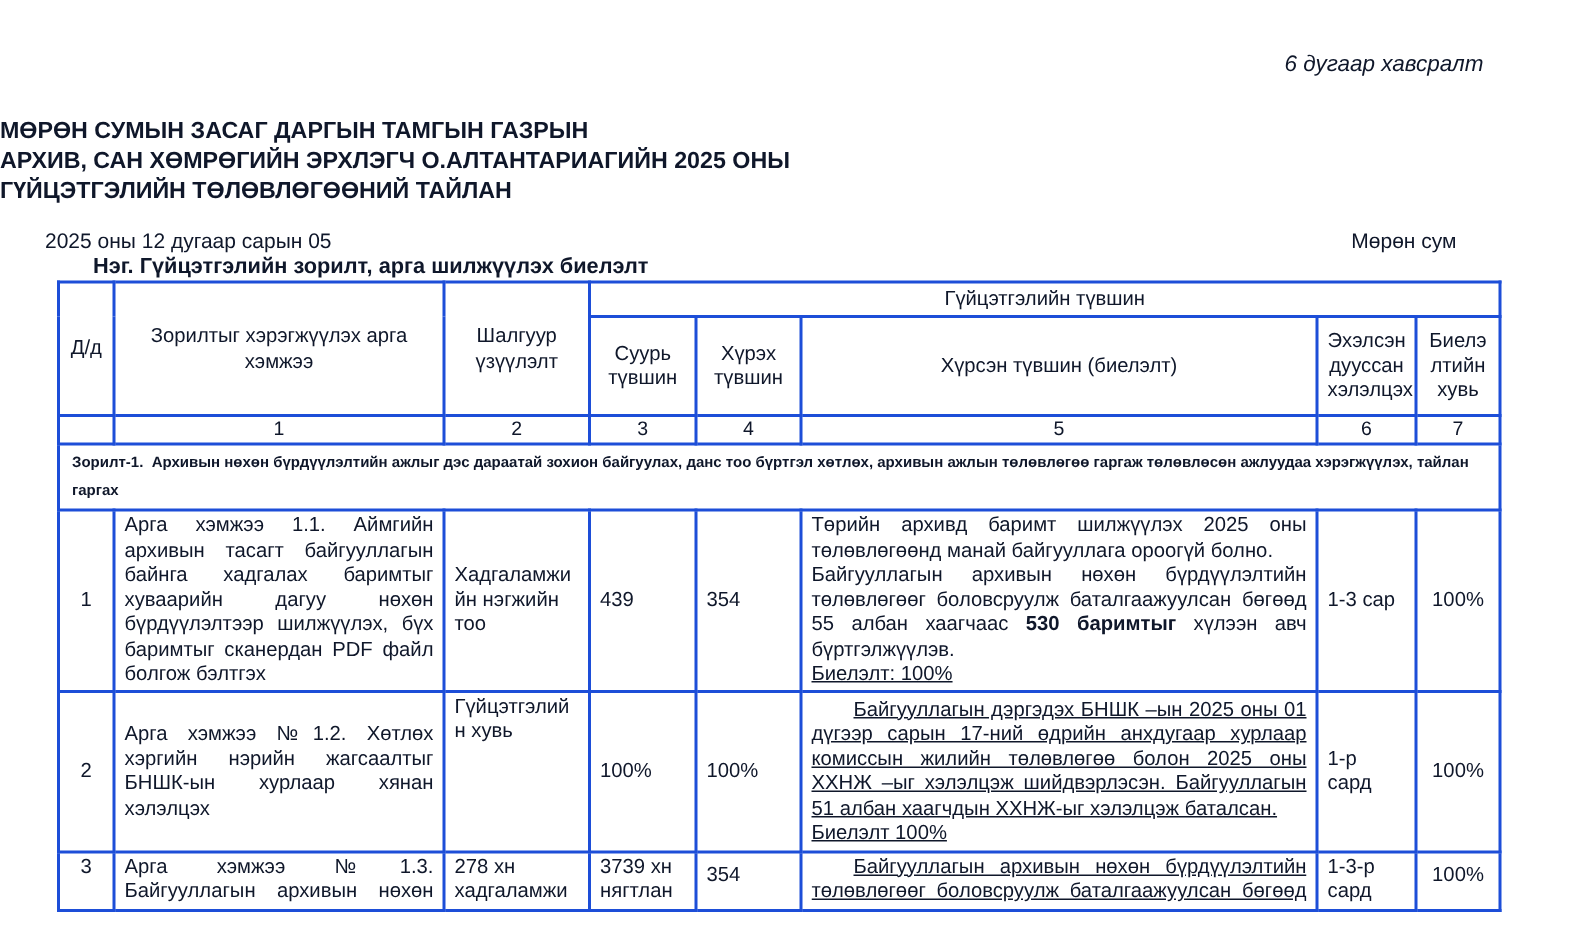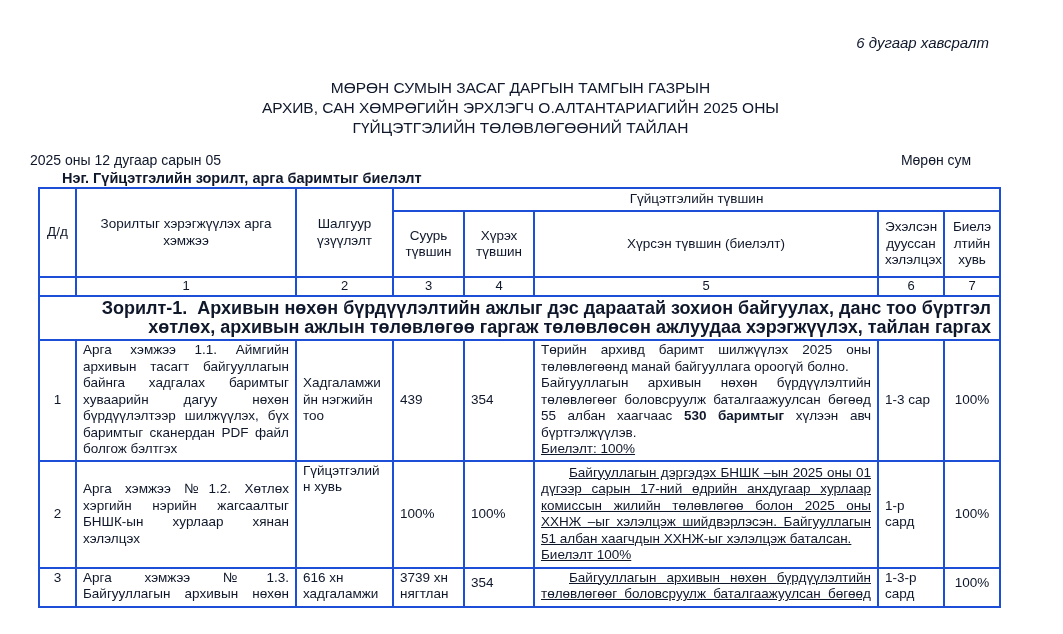--- a/index.html
+++ b/index.html
@@ -8,21 +8,21 @@
     font-family:"Liberation Sans","DejaVu Sans",sans-serif; color:#0f172a;
     overflow:hidden;
     margin-top:32px;
   }
   .appendix {
     position:absolute; top:2px; right:52px;
     font-style:italic; font-size:15px;
   }
   .title {
     position:absolute; top:46px; left:0; right:0;
-    text-align:center; font-weight:normal; font-size:15.5px; line-height:20px;
+    text-align:left; font-weight:bold; font-size:15.5px; line-height:20px;
   }
   .meta-row {
     position:absolute; top:120px; left:30px; right:70px;
     display:flex; justify-content:space-between; font-size:14px;
   }
   .section-heading {
     position:absolute; top:138px; left:62px;
     font-weight:bold; font-size:14.5px;
   }
   table.report-table {
@@ -32,22 +32,22 @@
   .report-table td {
     border:2px solid #1d4ed8; font-size:13.5px; line-height:16.5px;
     padding:1px 6px; vertical-align:middle; overflow:hidden;
   }
   .hc { text-align:center; }
   .pre { white-space:pre-line; }
   tr.hr1 td  { height:19px; }
   tr.hr2 td  { height:62px; }
   tr.hnum td { height:16px; text-align:center; font-size:13px; padding:0 4px; }
   tr.hobj td {
-    height:36px; font-weight:bold; text-align:right;
-    font-size:18px; line-height:19px; padding:2px 8px; white-space:pre-wrap;
+    height:36px; font-weight:bold; text-align:left;
+    font-size:10px; line-height:19px; padding:2px 8px; white-space:pre-wrap;
   }
   tr.row-1 { height:121px; }
   tr.row-2 { height:107px; }
   tr.row-3 { height:38px; }
   .cell-num { text-align:center; }
   .cell-measure { vertical-align:top; }
   .cell-measure .clip { text-align:justify; }
   .cell-indicator { text-align:left; white-space:pre-line; }
   .cell-base, .cell-target { white-space:pre-line; }
   .cell-achieved { vertical-align:top; }
@@ -75,21 +75,21 @@
     <div>МӨРӨН СУМЫН ЗАСАГ ДАРГЫН ТАМГЫН ГАЗРЫН</div>
     <div>АРХИВ, САН ХӨМРӨГИЙН ЭРХЛЭГЧ О.АЛТАНТАРИАГИЙН 2025 ОНЫ</div>
     <div>ГҮЙЦЭТГЭЛИЙН ТӨЛӨВЛӨГӨӨНИЙ ТАЙЛАН</div>
   </div>
 
   <div class="meta-row">
     <span>2025 оны 12 дугаар сарын 05</span>
     <span>Мөрөн сум</span>
   </div>
 
-  <div class="section-heading">Нэг. Гүйцэтгэлийн зорилт, арга баримтыг биелэлт</div>
+  <div class="section-heading">Нэг. Гүйцэтгэлийн зорилт, арга шилжүүлэх биелэлт</div>
 
   <table class="report-table">
     <colgroup>
       <col style="width:37px">
         <col style="width:220px">
         <col style="width:97px">
       <col style="width:71px">
         <col style="width:70px">
         <col style="width:344px">
       <col style="width:66px">
@@ -174,21 +174,21 @@
           </td>
         </tr>
         <tr class="row-3">
           <td class="cell-num">
             <div class="clip">3</div>
           </td>
           <td class="cell-measure">
             <div class="clip">Арга хэмжээ №1.3.
 Байгууллагын архивын нөхөн</div>
           </td>
-          <td class="cell-indicator"><div class="clip">616 хн
+          <td class="cell-indicator"><div class="clip">278 хн
 хадгаламжи</div></td>
           <td class="cell-base"><div class="clip">3739 хн
 нягтлан</div></td>
           <td class="cell-target"><div class="clip">354</div></td>
           <td class="cell-achieved">
             <div class="clip">
               <div class="para indent"><span>Байгууллагын архивын нөхөн бүрдүүлэлтийн төлөвлөгөөг боловсруулж баталгаажуулсан бөгөөд 55</span></div>
             </div>
           </td>
           <td class="cell-period"><div class="clip">1-3-р

